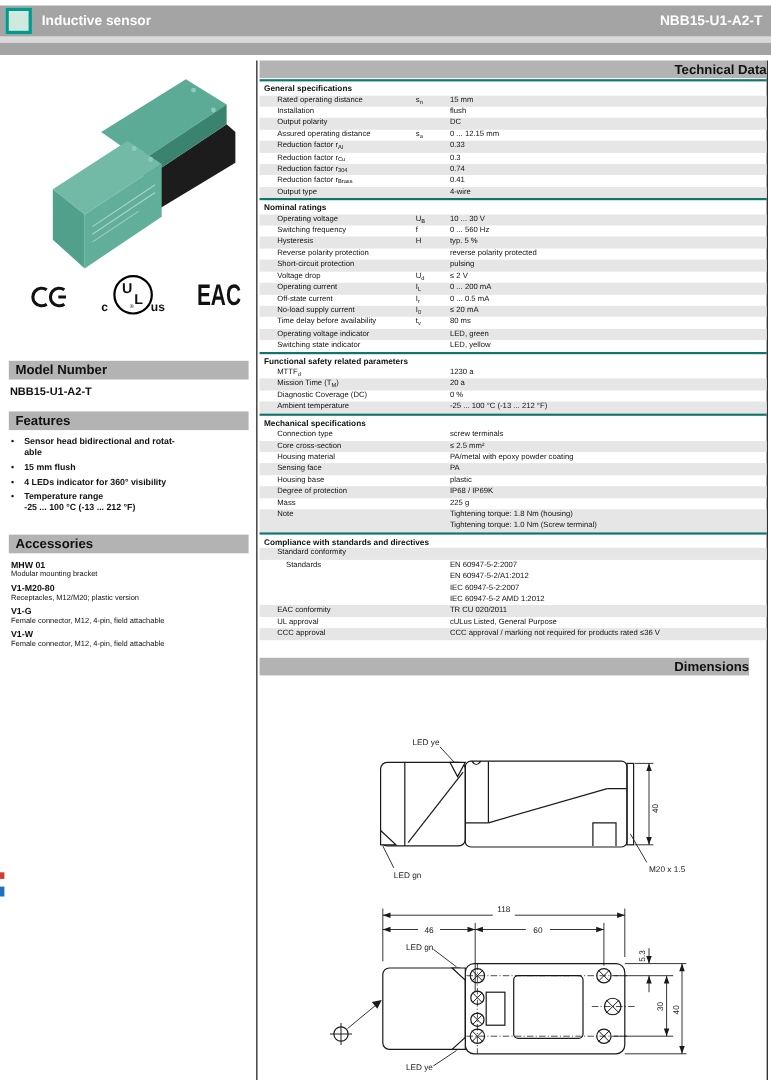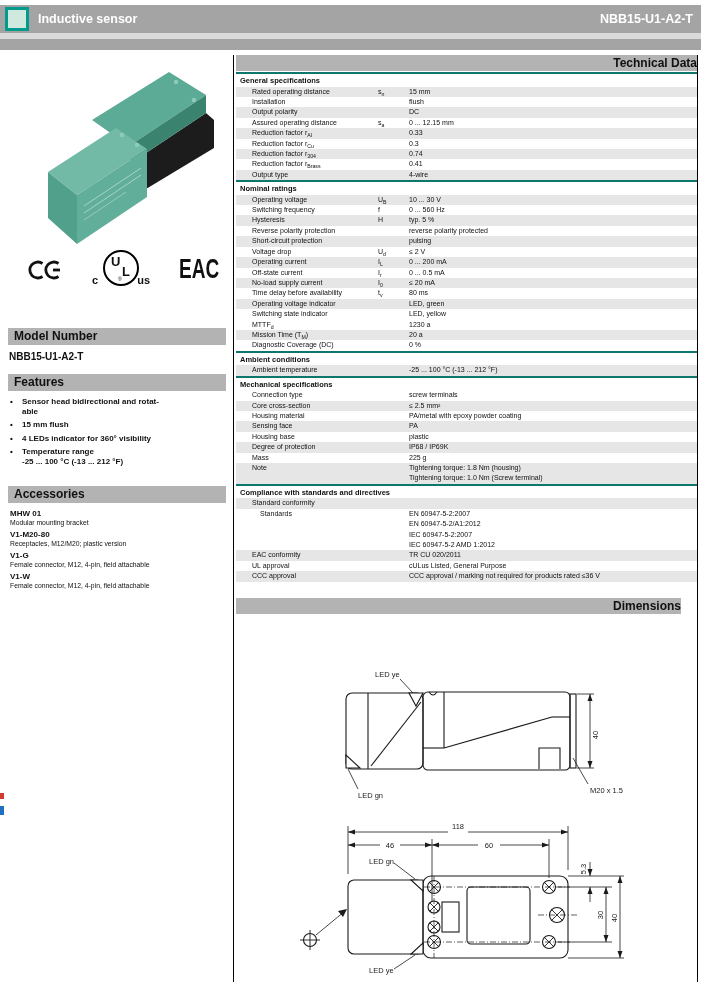--- a/index.html
+++ b/index.html
@@ -256,36 +256,36 @@
         <div class="spec-row shaded">
           <span class="lab">Operating voltage indicator</span>
           <span class="sym"></span>
           <span class="val">LED, green</span>
         </div>
         <div class="spec-row">
           <span class="lab">Switching state indicator</span>
           <span class="sym"></span>
           <span class="val">LED, yellow</span>
         </div>
+        <div class="sec-title">Functional safety related parameters</div>
         <div class="spec-row">
           <span class="lab">MTTF<sub>d</sub></span>
           <span class="sym"></span>
           <span class="val">1230 a</span>
         </div>
         <div class="spec-row shaded">
           <span class="lab">Mission Time (T<sub>M</sub>)</span>
           <span class="sym"></span>
           <span class="val">20 a</span>
         </div>
         <div class="spec-row">
           <span class="lab">Diagnostic Coverage (DC)</span>
           <span class="sym"></span>
           <span class="val">0 %</span>
         </div>
-        <div class="sec-title">Ambient conditions</div>
         <div class="spec-row shaded">
           <span class="lab">Ambient temperature</span>
           <span class="sym"></span>
           <span class="val">-25 ... 100 °C (-13 ... 212 °F)</span>
         </div>
         <div class="sec-title">Mechanical specifications</div>
         <div class="spec-row">
           <span class="lab">Connection type</span>
           <span class="sym"></span>
           <span class="val">screw terminals</span>

